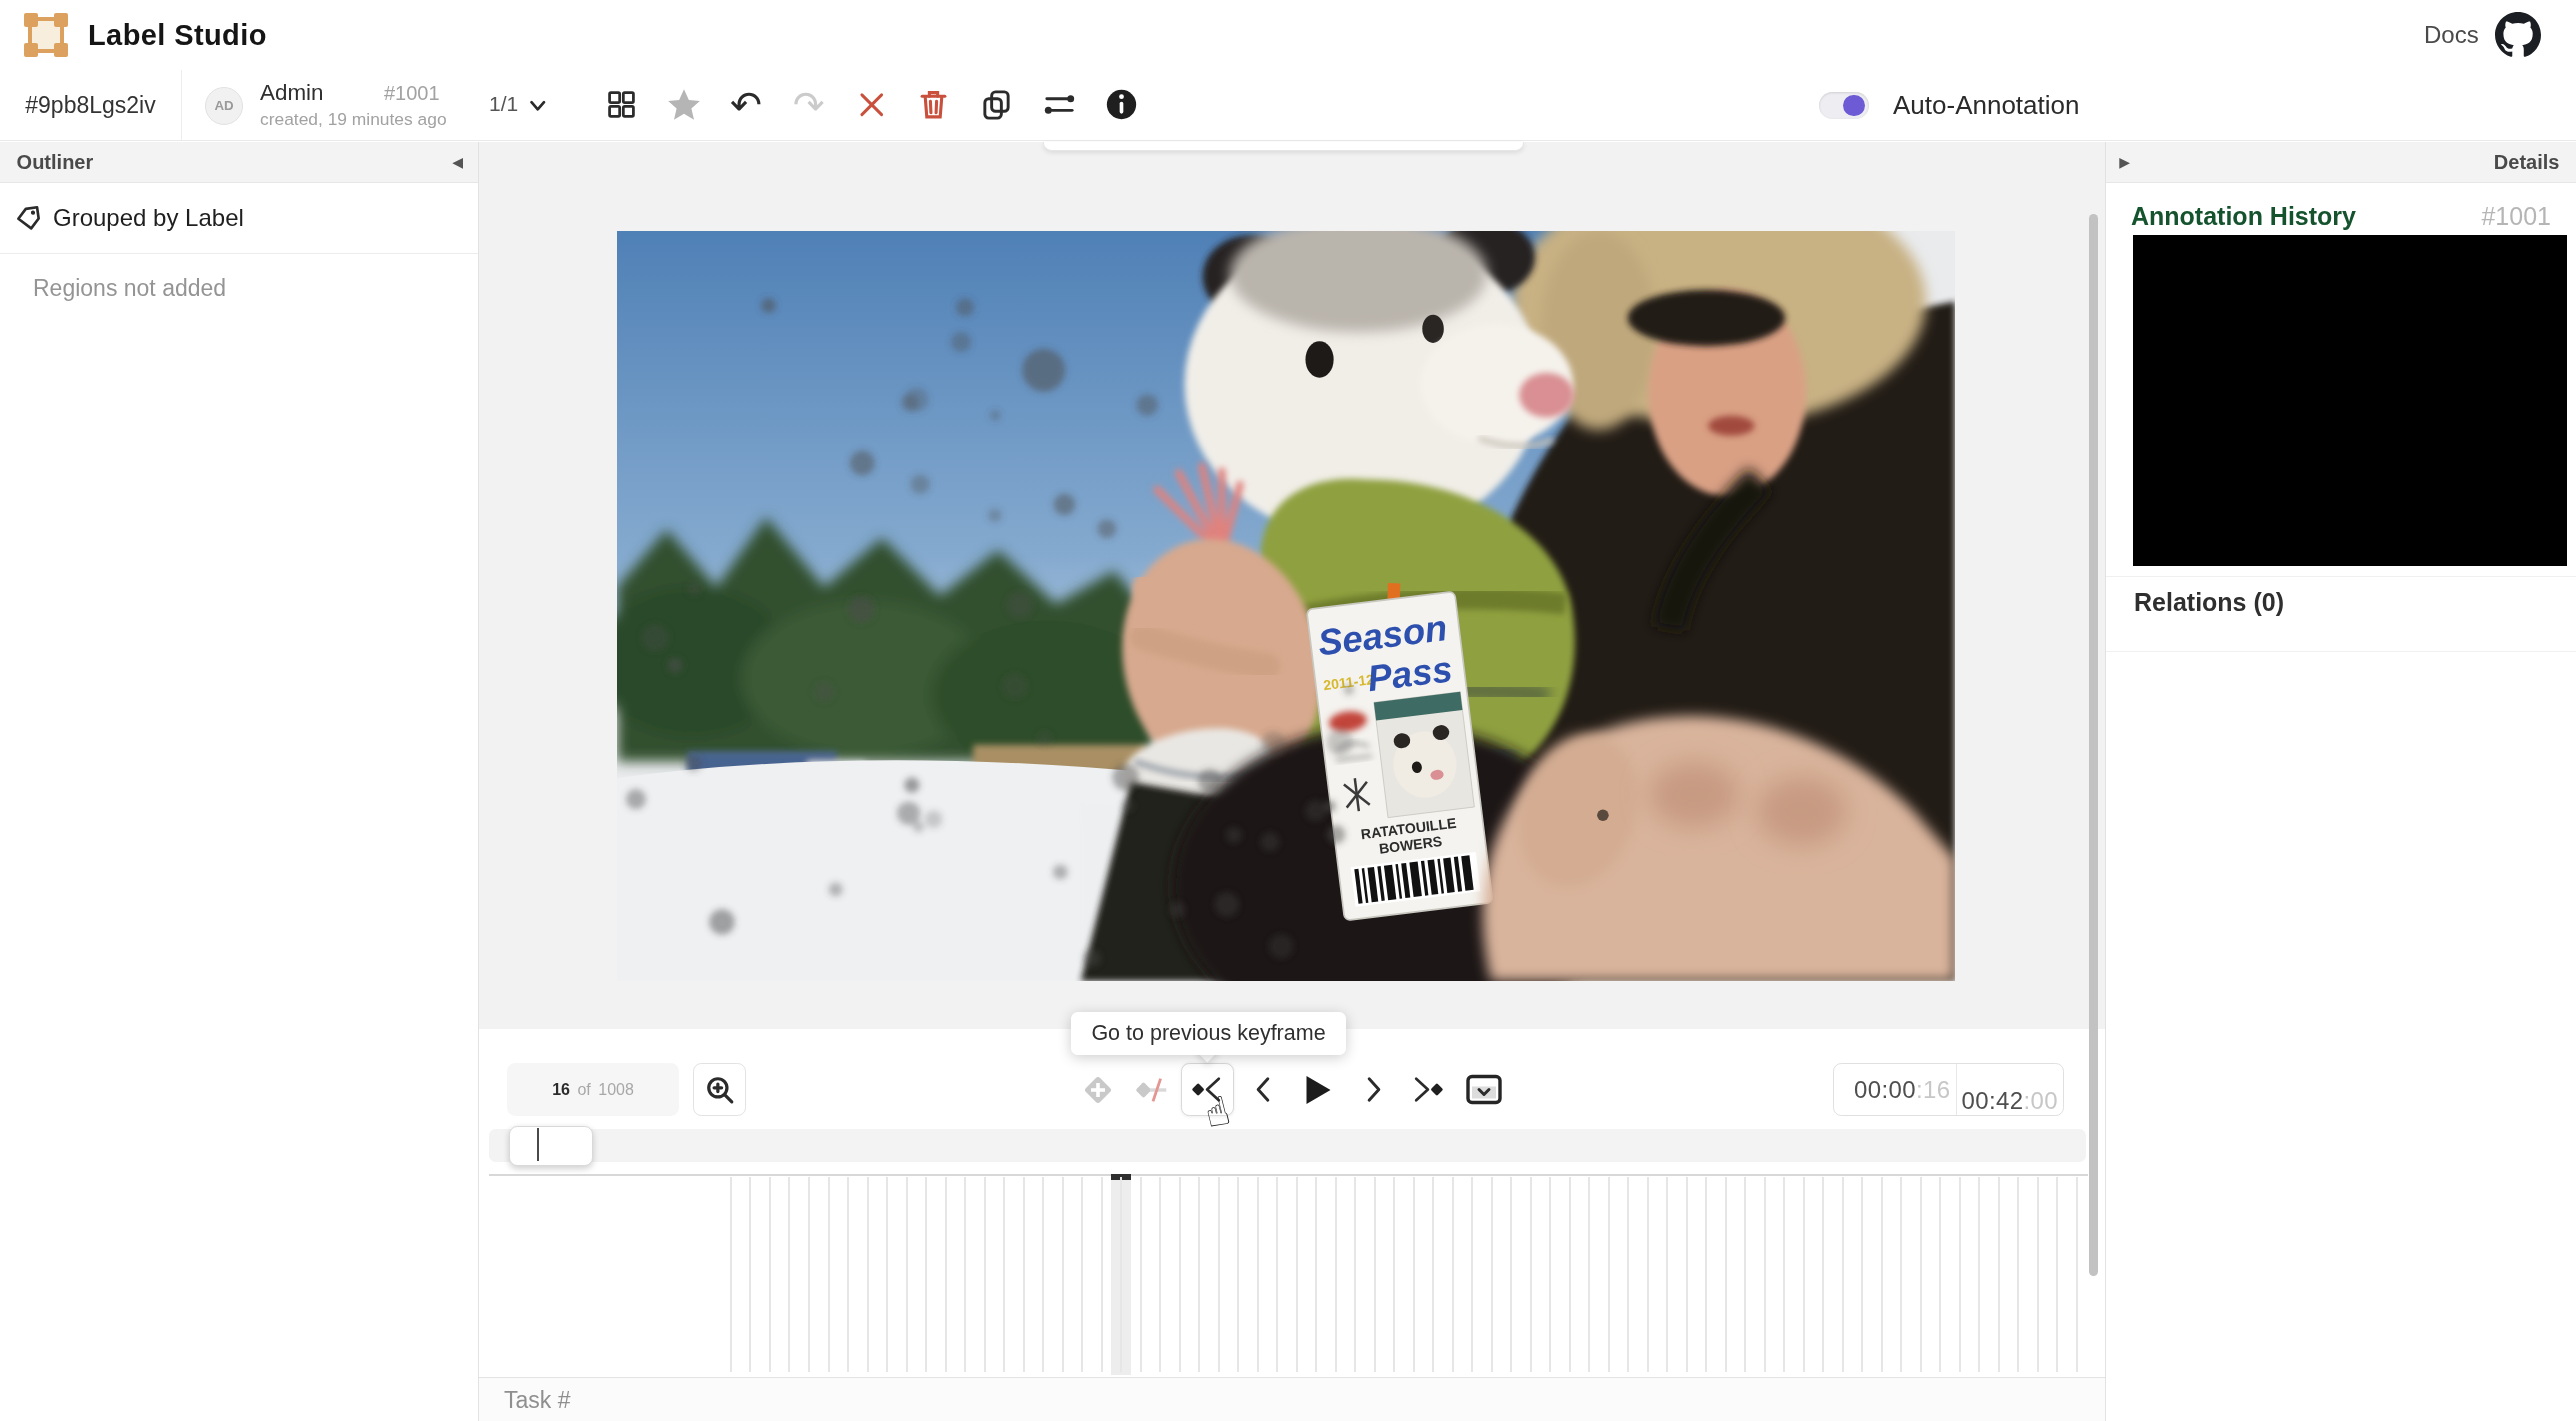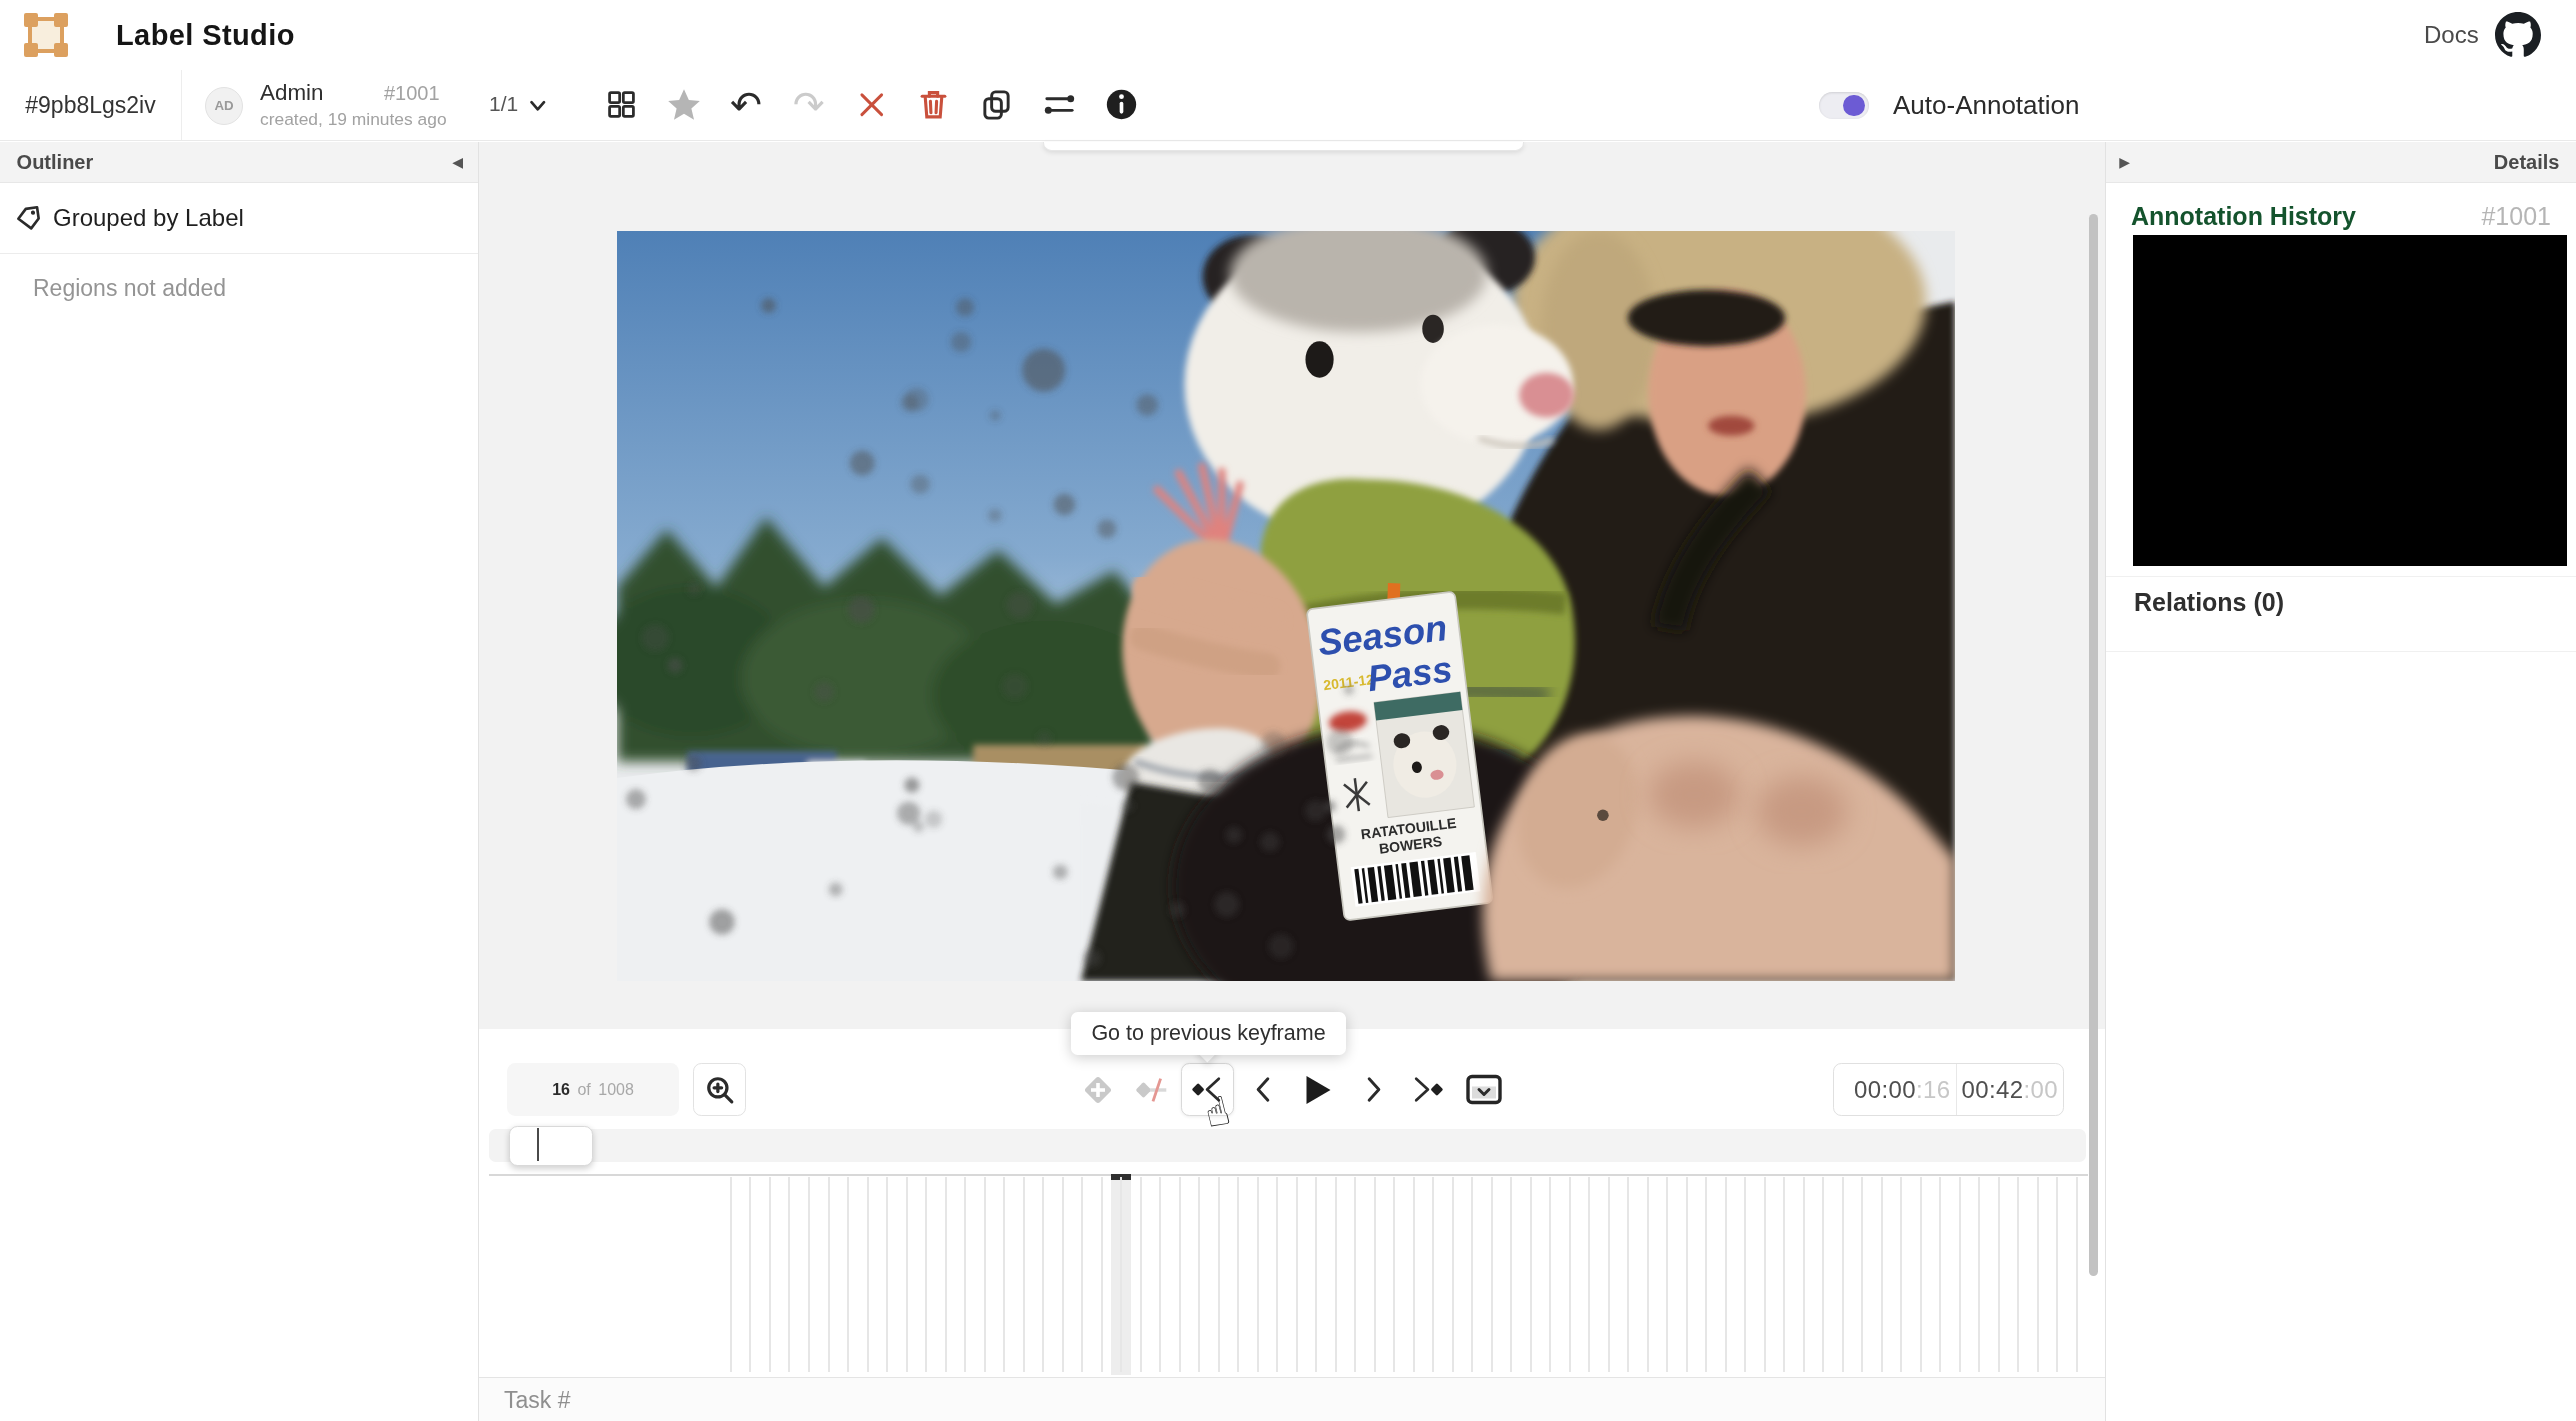--- a/index.html
+++ b/index.html
@@ -2,21 +2,21 @@
 <html style="--accent-blue: #5294e2; --skip-red: #cf4a36; --toggle-purple: #6c5bd4; --danger-red: #c9503c; --logo-orange: #dca05f; --star-gray: #b5b5b5; --disabled-gray: #c9c9c9;font-size:13.3px"><head>
 <meta charset="utf-8">
 <style>
   html,body{margin:0;padding:0;background:#fff;}
   .app{position:relative;width:2576px;height:1421px;overflow:hidden;
        font-family:"Liberation Sans","DejaVu Sans",sans-serif;color:#2b2b2b;background:#fff;}
 
   
   .header{position:absolute;left:0;top:0;width:2576px;height:70px;background:#fff;border-bottom:0.8px solid #ececec;}
   .logo{position:absolute;left:21.5px;top:10.8px;width:48px;height:48px;}
-  .app-title{position:absolute;left:88px;top:0;height:70px;line-height:70px;font-size:29px;font-weight:bold;color:#151515;letter-spacing:0.4px;margin-left:28px;}
+  .app-title{position:absolute;left:88px;top:0;height:70px;line-height:70px;font-size:29px;font-weight:bold;color:#151515;letter-spacing:0.4px;}
   .docs-link{position:absolute;left:2424px;top:0;height:70px;line-height:70px;font-size:24px;color:#4a4a4a;cursor:pointer;}
   .github{position:absolute;left:2495px;top:12.4px;width:46px;height:46px;cursor:pointer;}
 
   
   .toolbar{position:absolute;left:0;top:70px;width:2576px;height:71px;background:#fff;border-bottom:0.8px solid #e9e9e9;box-sizing:border-box;}
   .task-id{position:absolute;left:0;top:0;width:181px;height:70px;line-height:70px;text-align:center;font-size:23px;color:#333;border-right:0.8px solid #ededed;}
   .avatar{position:absolute;left:205px;top:16.6px;width:36px;height:36px;border-radius:50%;background:#f1f1f1;border:0.8px solid #e2e2e2;
           text-align:center;line-height:36px;font-size:13.3px;color:#9a9a9a;font-weight:bold;cursor:pointer;}
   .user-name{position:absolute;left:260px;top:10px;font-size:22.4px;color:#2f2f2f;}
   .annotation-ref{position:absolute;left:384px;top:12.4px;font-size:20px;color:#a2a2a2;}
@@ -68,21 +68,21 @@
   .controls{position:absolute;left:479px;top:1029px;width:1626px;height:100px;background:#fff;}
   .frame-pill{position:absolute;left:28px;top:34px;width:172px;height:53px;background:#f6f6f6;border-radius:8.3px;
               display:flex;align-items:center;justify-content:center;gap:7.5px;font-size:16px;cursor:pointer;}
   .frame-cur{color:#2c2c2c;font-weight:bold;}
   .frame-sep,.frame-tot{color:#a8a8a8;}
   .sq-btn{position:absolute;width:53px;height:53px;top:34px;background:#fff;border:0.8px solid #e2e2e2;border-radius:8.3px;
           display:flex;align-items:center;justify-content:center;cursor:pointer;box-sizing:border-box;}
   .ghost-btn{position:absolute;width:48px;height:53px;top:34px;display:flex;align-items:center;justify-content:center;cursor:pointer;}
   .times{position:absolute;left:1354px;top:34px;width:231px;height:53px;border:0.8px solid #e0e0e0;border-radius:8.3px;display:flex;box-sizing:border-box;overflow:hidden;background:#fff;padding-left:15px;}
   .time-cell{flex:1;display:flex;align-items:center;justify-content:center;font-size:24px;letter-spacing:0.4px;cursor:pointer;}
-  .time-cell + .time-cell{border-left:0.8px solid #e8e8e8;}
+  .time-cell + .time-cell{border-left:0.8px solid #e8e8e8;align-items:flex-end;}
   .time-main{color:#4f4f4f;}
   .time-frames{color:#c7c7c7;}
   .hand-cursor{position:absolute;left:726px;top:60px;font-size:40px;color:#222;transform:rotate(-14deg);z-index:30;pointer-events:none;
                font-family:"DejaVu Sans",sans-serif;}
 
   
   .tooltip{position:absolute;left:1071px;top:1012px;width:275px;height:43px;background:#fff;border-radius:6.6px;
            box-shadow:0 2.5px 13.3px rgba(0,0,0,.20);display:flex;align-items:center;justify-content:center;
            font-size:21.5px;color:#2f2f2f;z-index:20;}
   .tooltip-pointer{position:absolute;left:1199px;top:1042px;width:16.6px;height:16.6px;background:#fff;transform:rotate(45deg);

